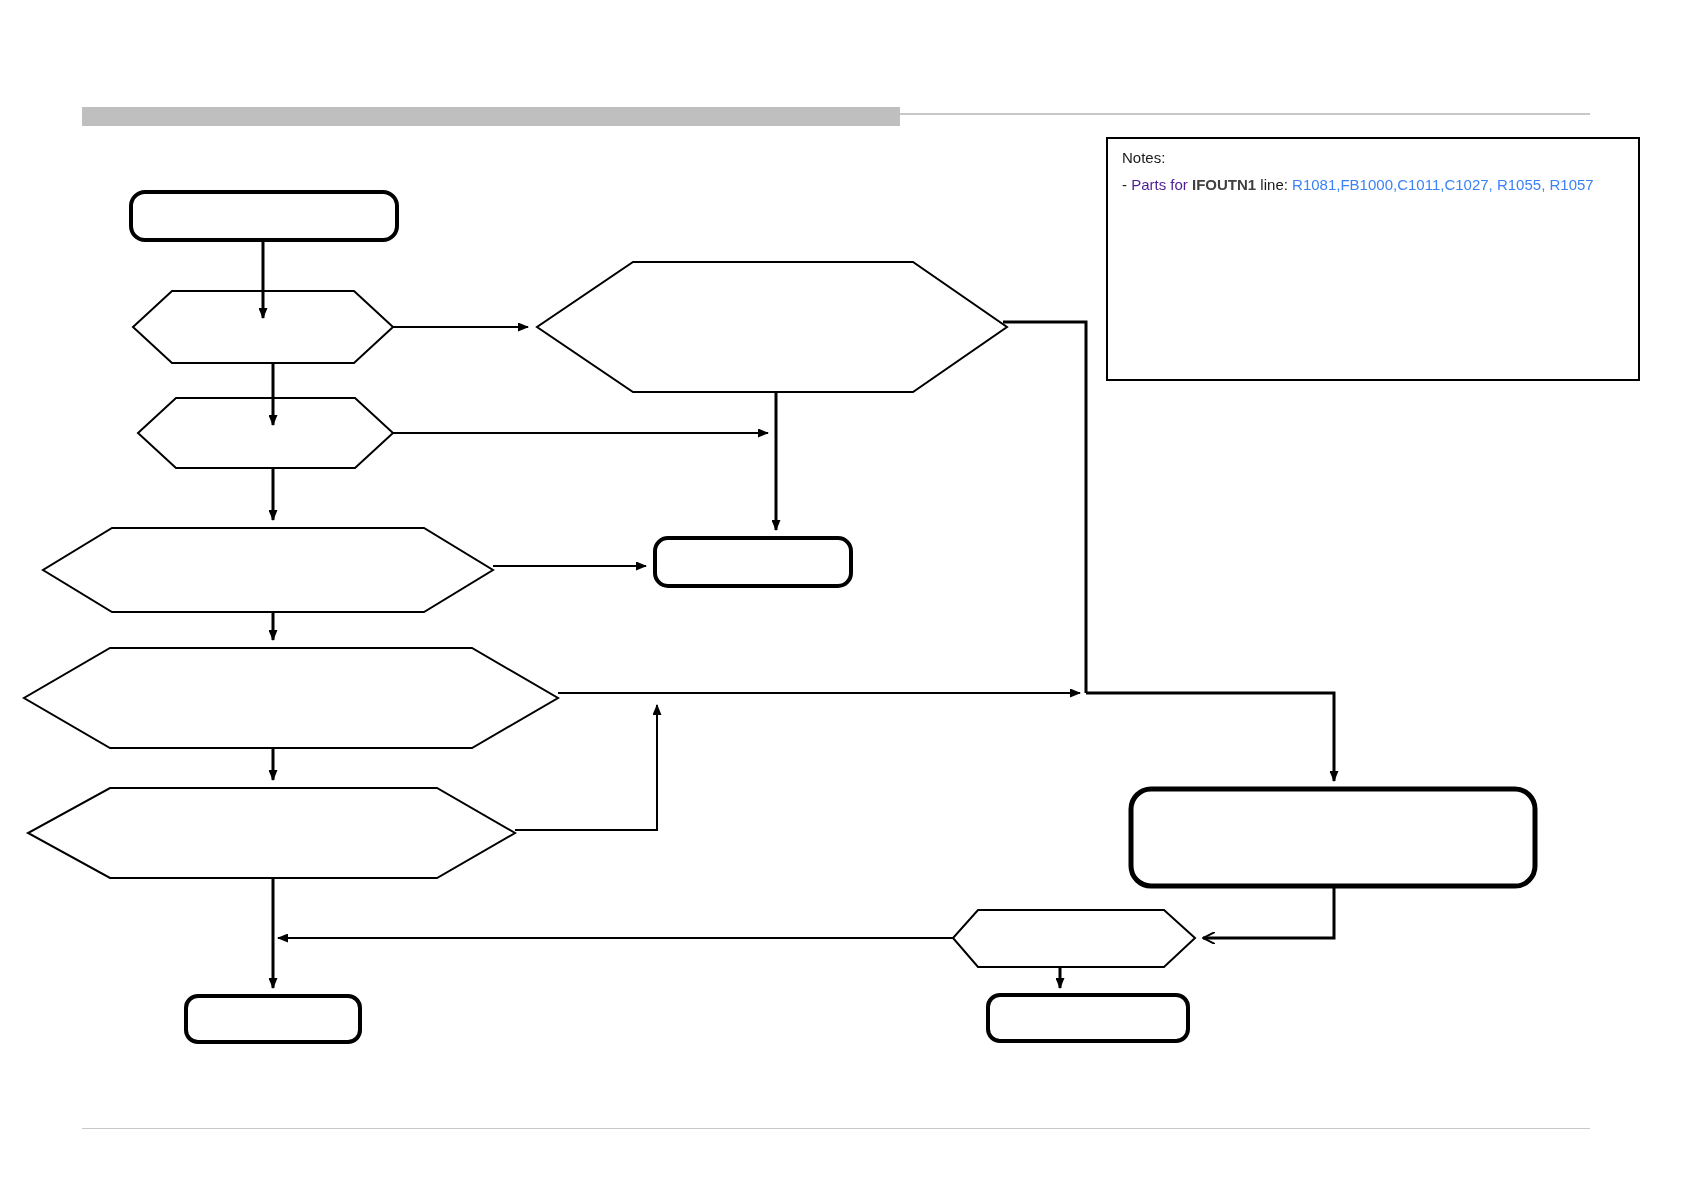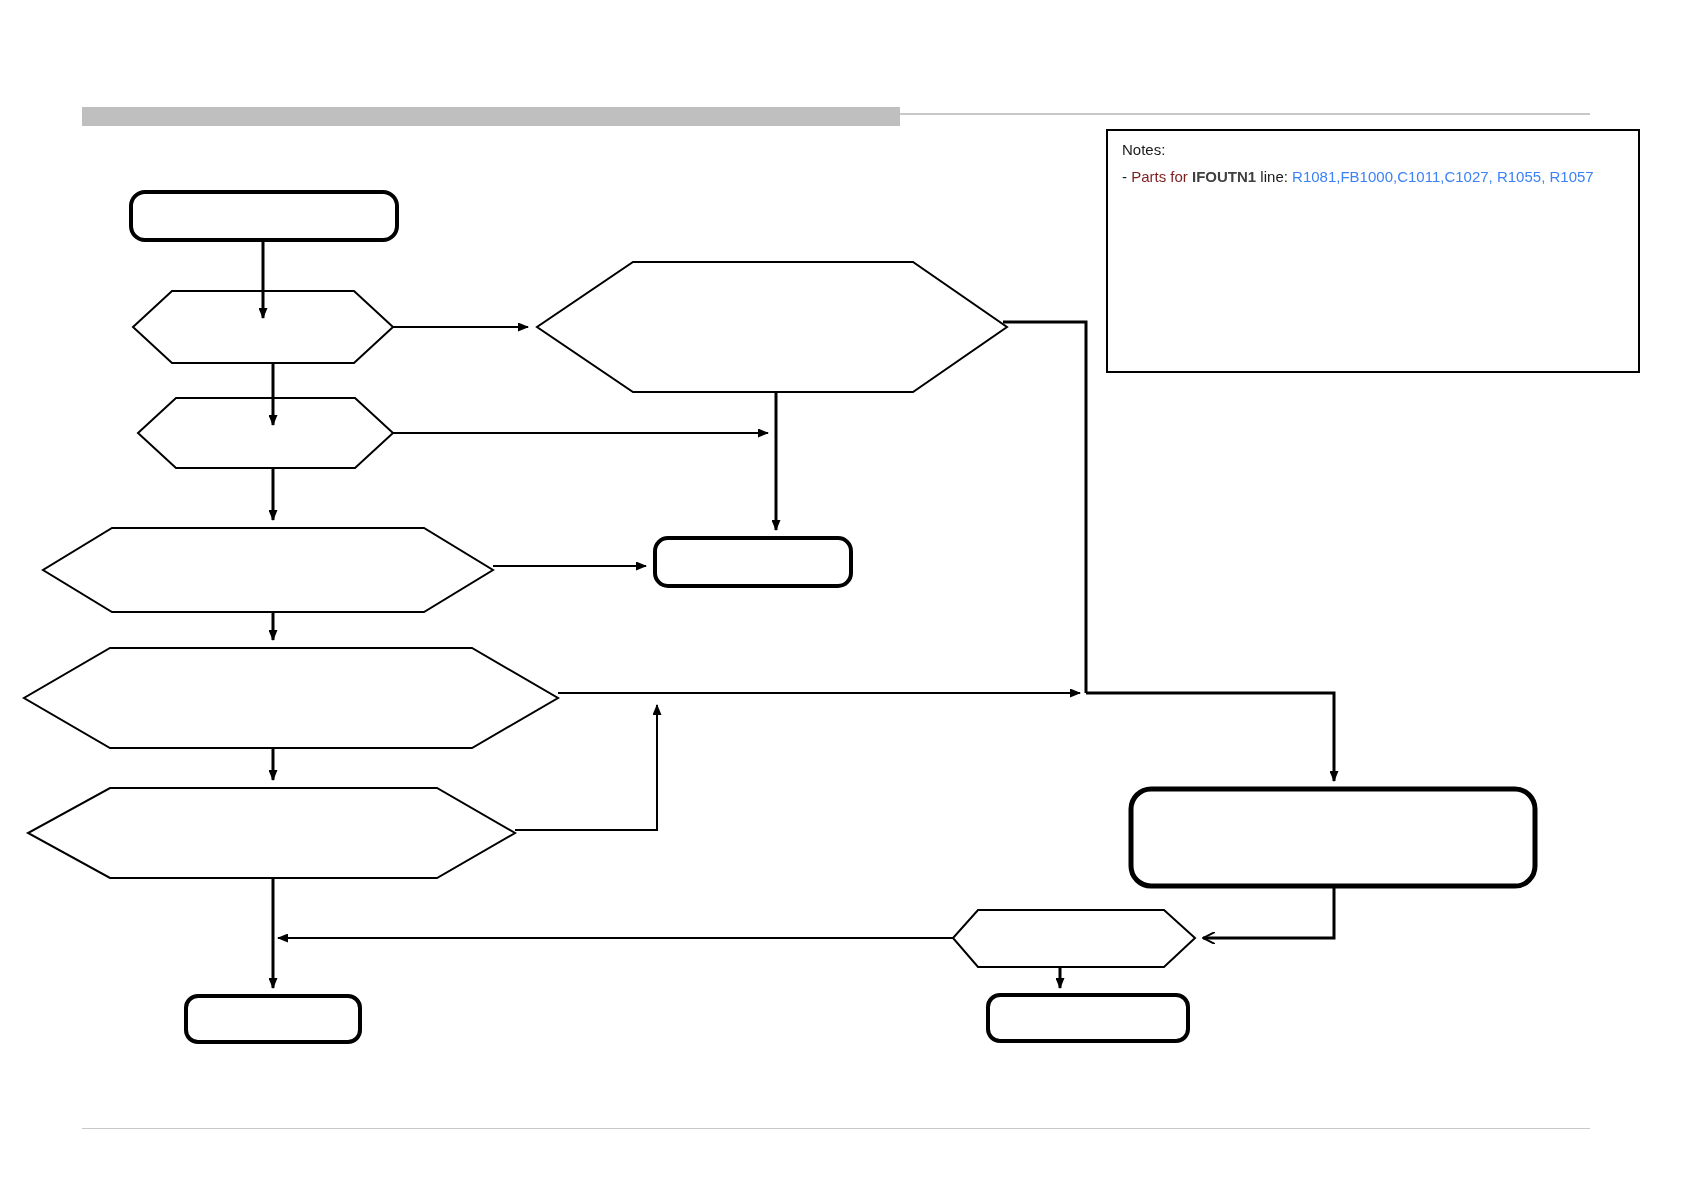--- a/index.html
+++ b/index.html
@@ -20,21 +20,21 @@
   #diagram-svg {
     position: absolute;
     left: 0;
     top: 0;
     width: 1683px;
     height: 1191px;
   }
   .notes-panel {
     position: absolute;
     left: 1106px;
-    top: 129px;
+    top: 137px;
     width: 534px;
     height: 244px;
     border: 2px solid #000000;
     background: #ffffff;
     box-sizing: border-box;
     padding: 8px 14px 0 14px;
   }
   .notes-title {
     font-size: 15px;
     color: #1a1a1a;
@@ -43,21 +43,21 @@
     white-space: nowrap;
   }
   .note-row {
     font-size: 15px;
     color: #1a1a1a;
     line-height: 1.15;
     margin-bottom: 13px;
     white-space: nowrap;
   }
   .note-dash { color: #1a1a1a; }
-  .note-prefix { color: #7f1d1d; }
+  .note-prefix { color: #4c1d95; }
   .note-signal { font-weight: bold; color: #404040; }
   .note-word { color: #1a1a1a; }
   .note-parts { color: #3b82f6; }
   .header-bar {
     position: absolute;
     left: 82px;
     top: 107px;
     width: 818px;
     height: 19px;
     background: #bfbfbf;

